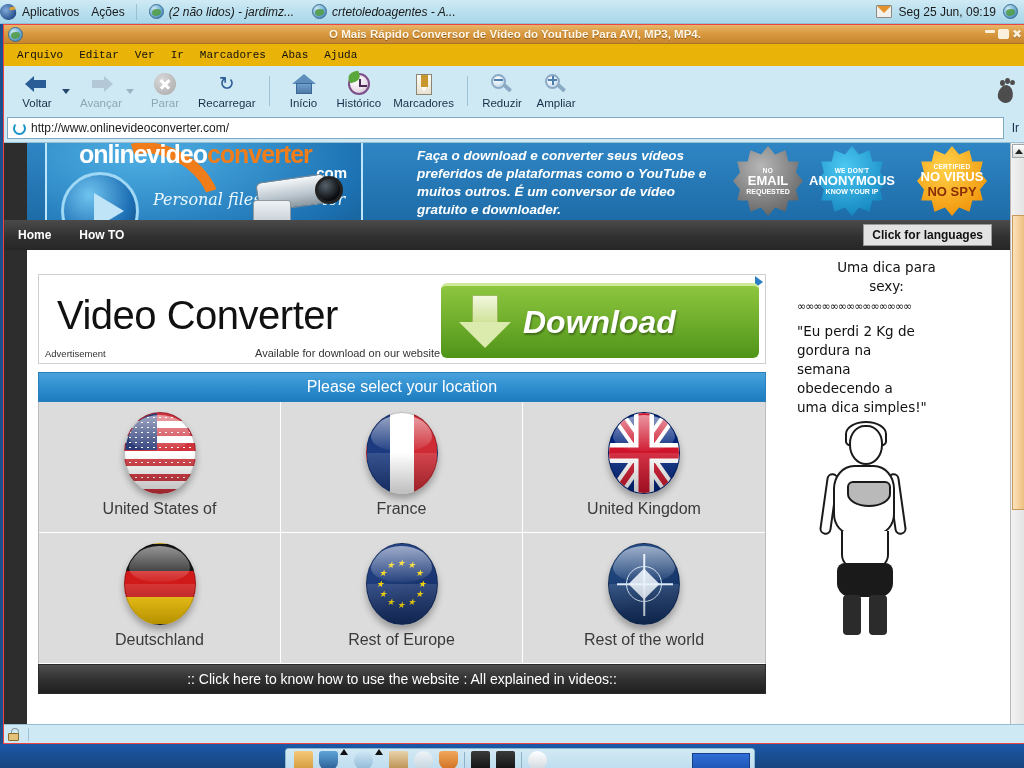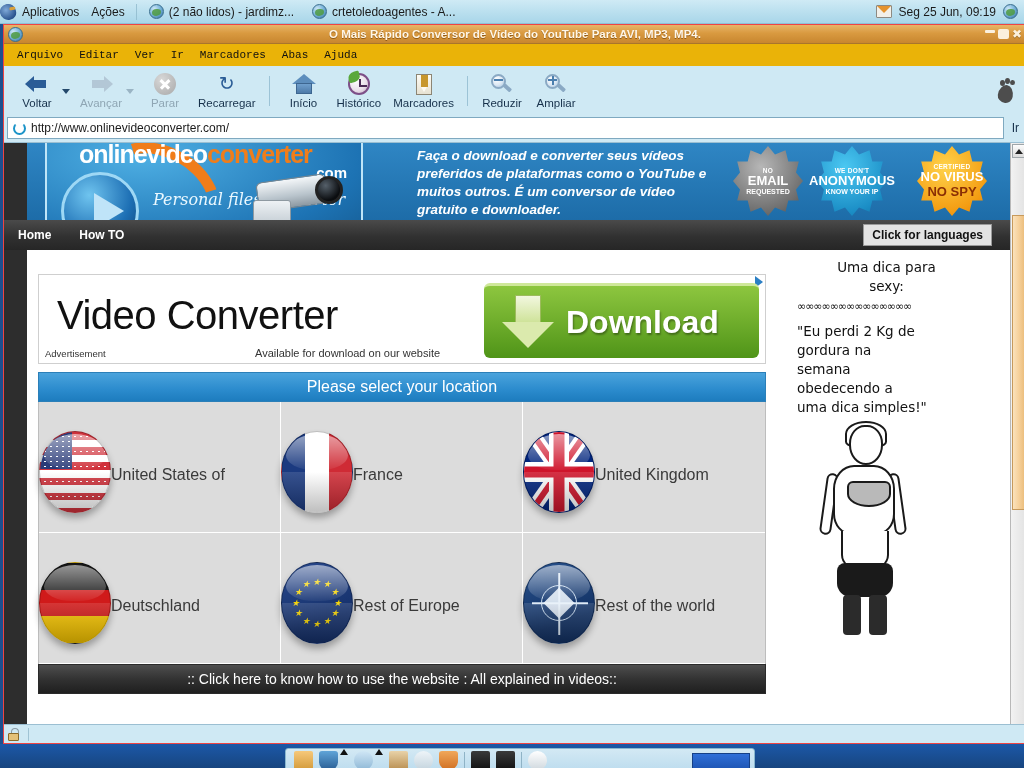--- a/index.html
+++ b/index.html
@@ -9,21 +9,21 @@
 
   
   #gnome-panel{
     position:absolute; left:0; top:0; width:1024px; height:24px;
     background:linear-gradient(#cfeaf5,#b9dfee 55%,#a9d6e9);
     border-bottom:1px solid #8fc0d4;
     display:flex; align-items:center; font-size:12px; color:#1a1a1a;
   }
   .panel-menu{ padding:0 6px; line-height:24px; white-space:nowrap; }
   .panel-sep{ width:1px; height:16px; background:#8fb9cc; margin:0 5px; opacity:.8;}
-  .tasklist{ display:flex; align-items:flex-end; gap:4px; flex:1; overflow:hidden; }
+  .tasklist{ display:flex; align-items:flex-end; gap:4px; flex:1; overflow:hidden;font-style:italic; }
   .task-btn{
     display:flex; align-items:center; gap:5px; height:20px; padding:0 7px;
     font-size:12px; white-space:nowrap; max-width:215px; overflow:hidden;
     border-radius:2px; color:#1a1a1a;
   }
   .task-btn.active{
     background:linear-gradient(#dcdcdc,#c8c8c8); border:1px solid #9aa0a4;
     color:#555; box-shadow:inset 0 1px 0 #eee;
   }
   .panel-right{ display:flex; align-items:center; gap:7px; padding-right:6px; }
@@ -266,23 +266,23 @@
   #content{ position:absolute; left:23px; top:107px; right:0; bottom:0; background:#fff; }
   #adbanner{
     position:absolute; left:11px; top:24px; width:728px; height:90px;
     border:1px solid #cfcfcf; background:#fff; overflow:hidden;
   }
   #ad-title{ position:absolute; left:18px; top:18px; font-size:40px; color:#111;
     font-family:"Liberation Sans", sans-serif; letter-spacing:-.5px;}
   #ad-sub1{ position:absolute; left:6px; bottom:4px; font-size:9.5px; color:#333;}
   #ad-sub2{ position:absolute; left:216px; bottom:4px; font-size:11px; color:#333;}
   #ad-btn{
-    position:absolute; right:6px; top:8px; width:275px; height:75px;
+    position:absolute; right:6px; top:8px; width:318px; height:75px;
     border-radius:6px; background:linear-gradient(#8dc63f,#6cab2a 55%,#4f9418);
-    border-top:3px solid #cfe89a; display:flex; align-items:center; gap:12px; padding-left:18px;
+    border-top:3px solid #cfe89a; display:flex; align-items:center; gap:12px; padding-left:18px;font-style:italic;
   }
   #ad-btn .dl-arrow{ position:relative; width:52px; height:54px; flex:none;}
   #ad-btn .dl-arrow .s{position:absolute;left:13px;top:0;width:26px;height:28px;
     background:linear-gradient(#f2f7df,#cfe39a);border:1px solid #9dbb5d;}
   #ad-btn .dl-arrow .h{position:absolute;left:0;top:27px;width:0;height:0;
     border-left:26px solid transparent;border-right:26px solid transparent;border-top:26px solid #dbeaad;}
   #ad-btn .dl-label{ font-size:32px; font-weight:bold; color:#fff;
     text-shadow:1px 2px 2px rgba(0,0,0,.35);}
   .ad-choice{ position:absolute; right:2px; top:1px; width:0;height:0;
     border-top:6px solid transparent;border-bottom:6px solid transparent;border-left:8px solid #2b7fc4;}
@@ -292,21 +292,21 @@
   #loc-title{
     height:30px; background:linear-gradient(#4aa3dc,#2b8bcd 60%,#1d7cbe);
     color:#fff; font-size:16px; display:flex; align-items:center; justify-content:center;
     border:1px solid #2b7fb8;
   }
   #loc-grid{ display:grid; grid-template-columns:repeat(3,1fr);
     border-left:1px solid #bdbdbd; border-right:1px solid #bdbdbd; }
   .loc-cell{
     height:131px; background:#dcdcdc; border-right:1px solid #fff;
     border-bottom:1px solid #fff;
-    display:flex; flex-direction:row; align-items:center; justify-content:flex-start;
+    display:flex; flex-direction:column; align-items:center; justify-content:flex-start;
     padding-top:10px;
   }
   .loc-cell:nth-child(3n){ border-right:none; }
   .loc-label{ font-size:16px; color:#3a3a3a; margin-top:6px; }
   .flag{
     width:72px; height:82px; border-radius:50%/50%; overflow:hidden; position:relative;
     box-shadow:0 5px 7px rgba(0,0,0,.30); border:1px solid rgba(0,0,0,.25);
   }
   .flag .gloss{
     position:absolute; left:6%; top:2%; width:88%; height:45%;

